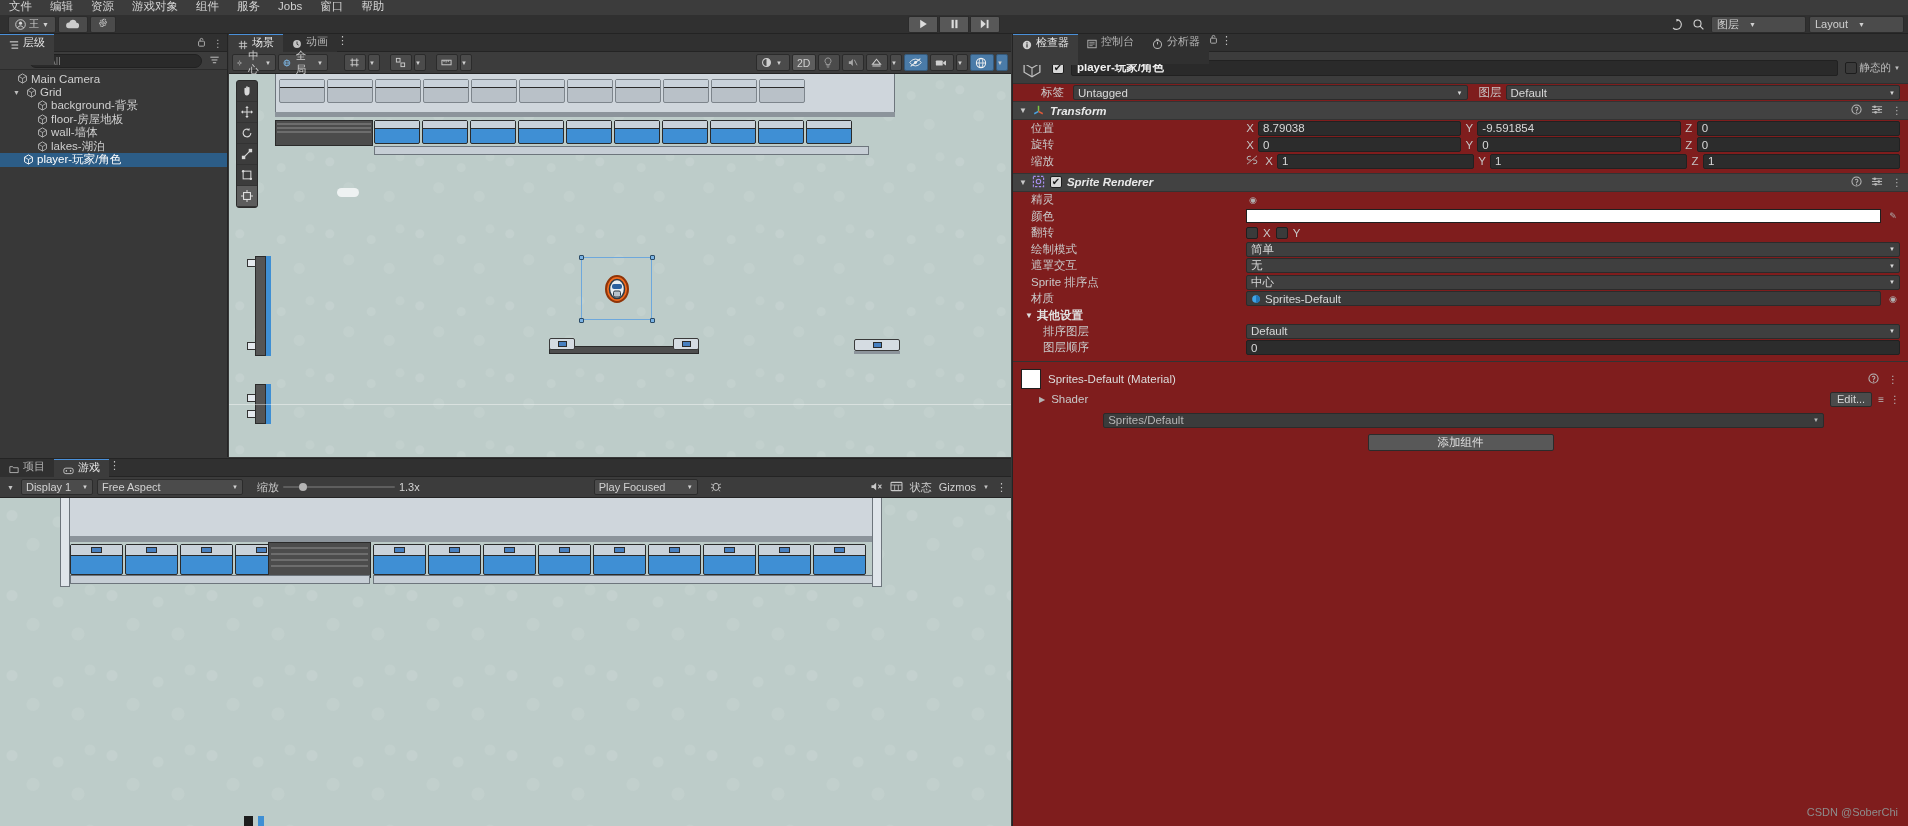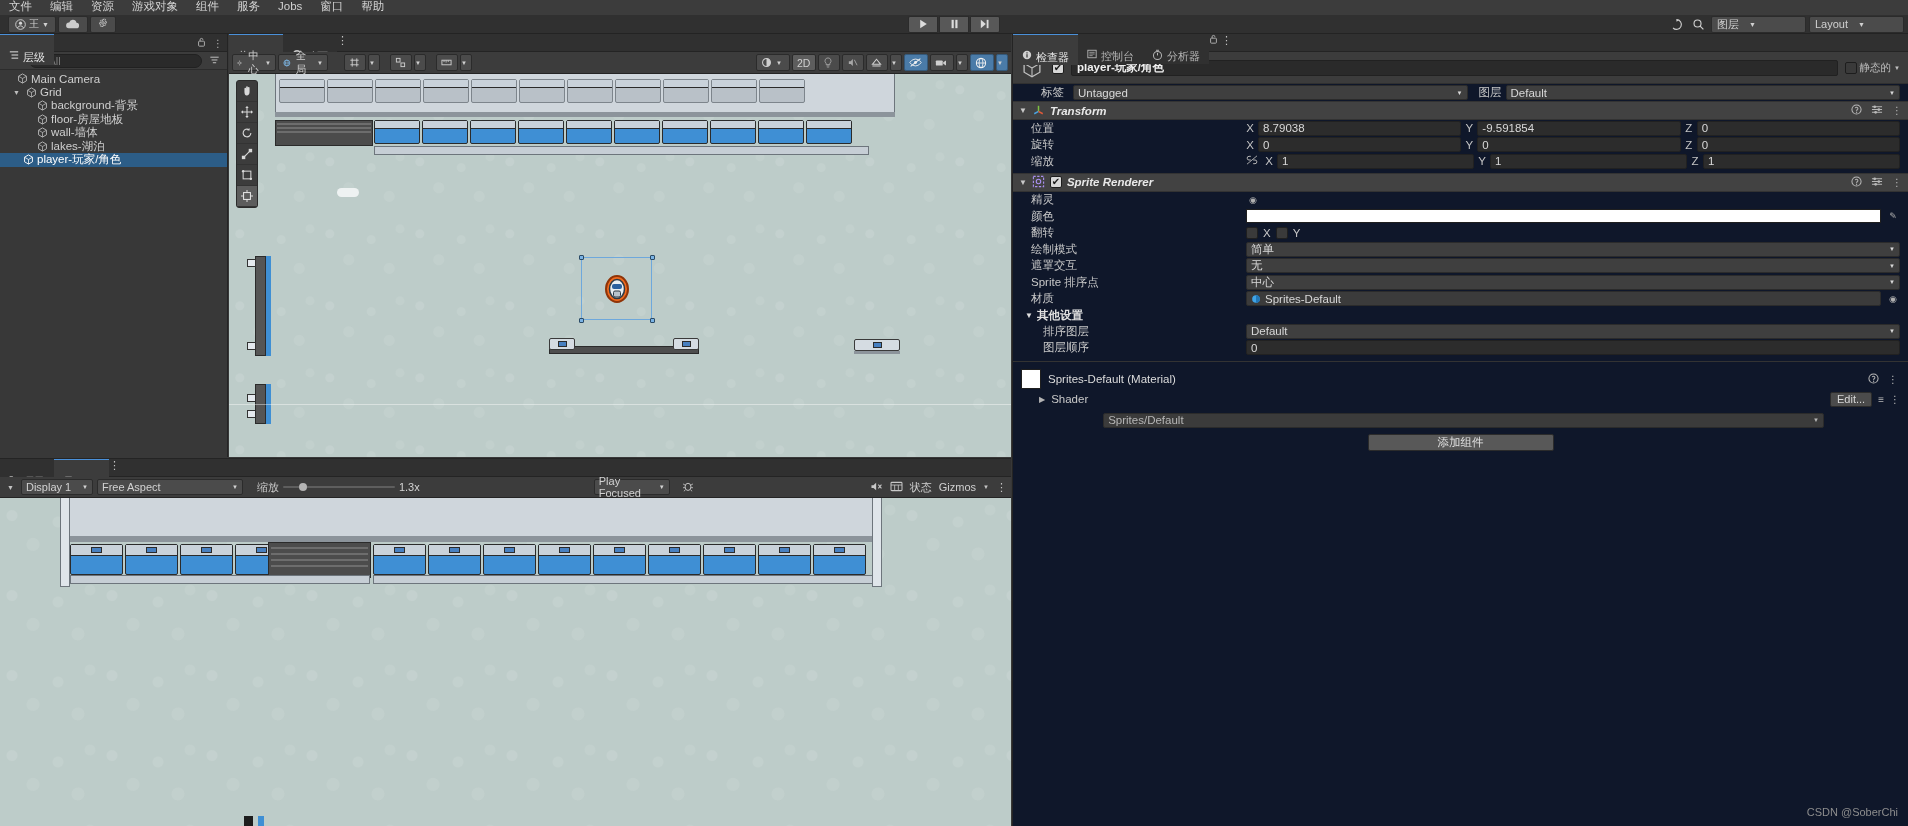--- a/index.html
+++ b/index.html
@@ -59,21 +59,21 @@
   
   .hier {
     position: absolute; left: 0; top: 34px; width: 228px; height: 423px;
     background: #383838; border-right: 1px solid #242424;
   }
   .tabrow {
     height: 18px; background: #303030; display: flex; align-items: stretch;
     border-bottom: 1px solid #242424; position: relative;
   }
   .tab {
-    display: flex; align-items: flex-start; gap: 4px; padding: 15px 9px;
+    display: flex; align-items: flex-end; gap: 4px; padding: 15px 9px;
     font-size: 11px; color: #b4b4b4; background: #303030;
   }
   .tab.active { background: #3c3c3c; color: #e4e4e4; border-top: 1px solid #4a90d9; }
   .tabrow .tr-right {
     position: absolute; right: 4px; top: 0; height: 18px; display: flex;
     align-items: center; gap: 7px; color: #b0b0b0; font-size: 10px;
   }
   .searchrow {
     height: 18px; background: #3c3c3c; display: flex; align-items: center;
     padding: 0 4px; gap: 4px; border-bottom: 1px solid #2c2c2c;
@@ -191,21 +191,21 @@
       #bdccc9;
     background-size: 100px 80px, 100px 80px, 100px 80px, 100px 80px, 100px 80px, auto;
   }
   .gseat { width: 53px; height: 31px; background: #3f8fd4; border: 1px solid #2b2b2b; border-radius: 2px; }
   .gseat .hdr { height: 11px; background: #c9d2da; border-bottom: 1px solid #2b2b2b; display:flex;align-items:center;justify-content:center;}
   .gseat .hdr i { width:11px;height:6px;background:#4880c0;border:1px solid #2b2b2b;display:block;}
 
   
   .insp {
     position: absolute; left: 1012px; top: 34px; width: 896px; height: 792px;
-    background: #0f172a; border-left: 1px solid #242424;
+    background: #7f1d1d; border-left: 1px solid #242424;
   }
   .insp-tabrow {
     height: 18px; background: #303030; display: flex; align-items: stretch;
     border-bottom: 1px solid #242424; position: relative;
   }
   .insp-head {
     height: 32px; background: #3c3c3c; display: flex; align-items: center;
     padding: 3px 6px; gap: 7px; border-bottom: 1px solid #303030;
   }
   .cubeicon { width: 26px; height: 26px; display:flex;align-items:center;justify-content:center; }
@@ -814,21 +814,21 @@
       <div class="gdd" style="width:146px">
         <span>Free Aspect</span>
         <span style="font-size:6px">▼</span>
       </div>
       <span style="color:#c8c8c8;margin-left:10px">缩放</span>
       <div class="slider">
         <div class="track"></div>
         <div class="knob"></div>
       </div>
       <span style="color:#d4d4d4">1.3x</span>
-      <div class="gdd" style="width:76px; margin-left:170px">
+      <div class="gdd" style="width:104px; margin-left:170px">
         <span>Play Focused</span>
         <span style="font-size:6px">▼</span>
       </div>
       <span style="padding-left:8px">
         <svg width="12" height="12" viewBox="0 0 14 14">
             <ellipse cx="7" cy="8" rx="3.4" ry="4.2" fill="none" stroke="#c8c8c8" stroke-width="1.1"></ellipse>
             <path d="M3.6 6L1.3 4.6M10.4 6l2.3-1.4M3.6 9H1.2M10.4 9h2.4M4 11.6L2.2 13M10 11.6L11.8 13" stroke="#c8c8c8" stroke-width="1"></path>
           </svg>
       </span>
       <div class="g-right">

